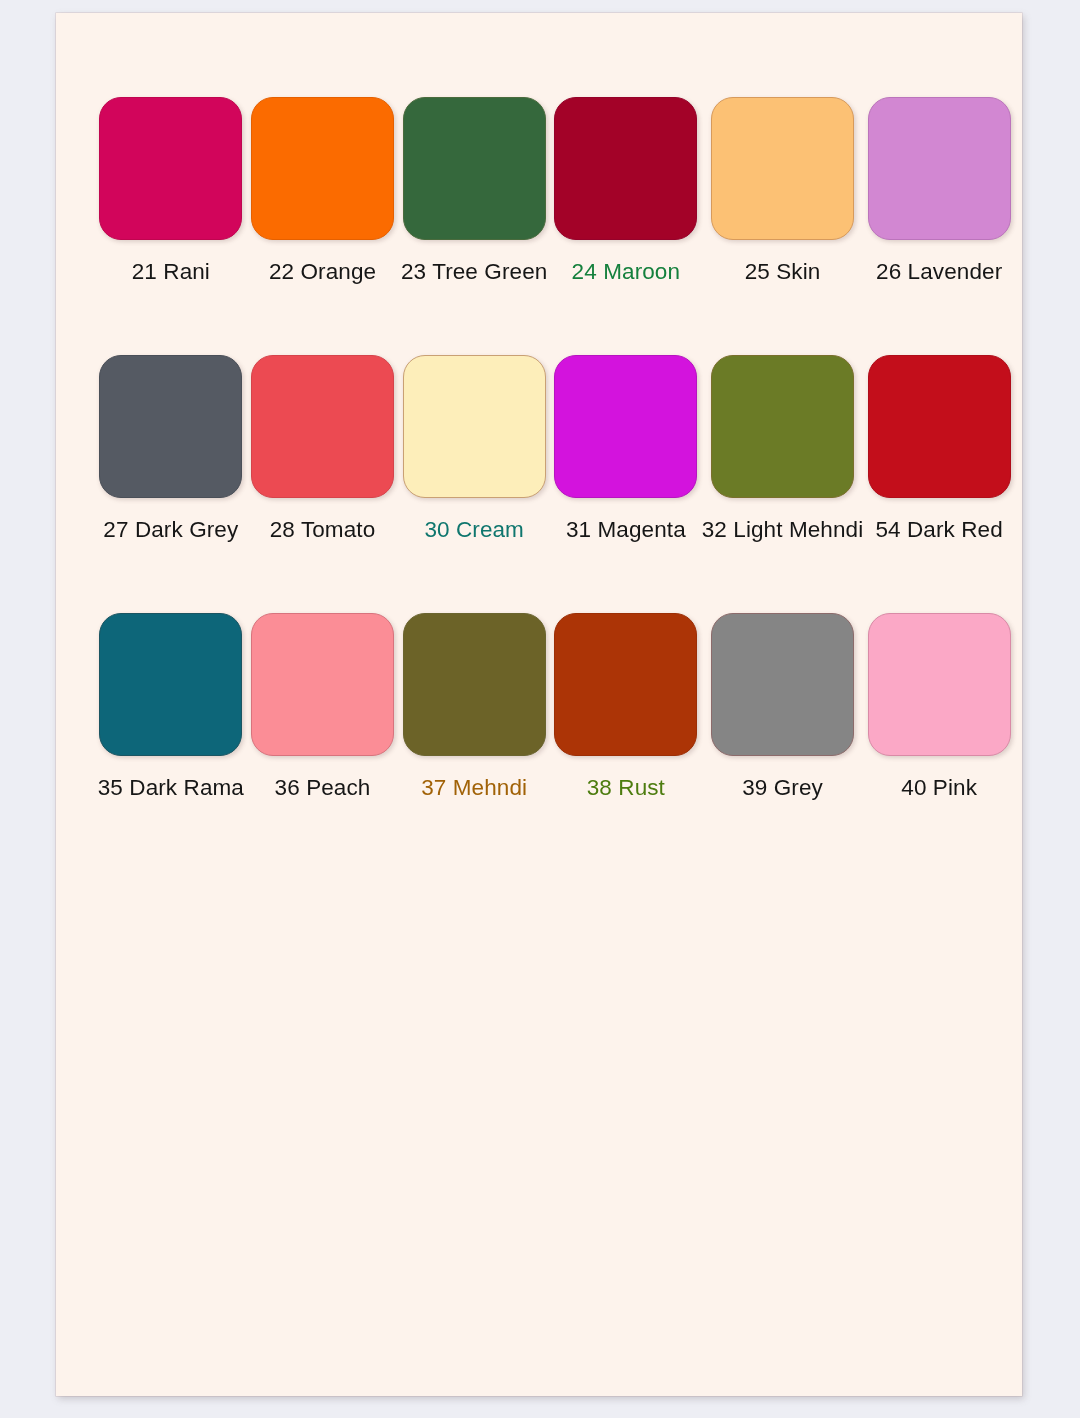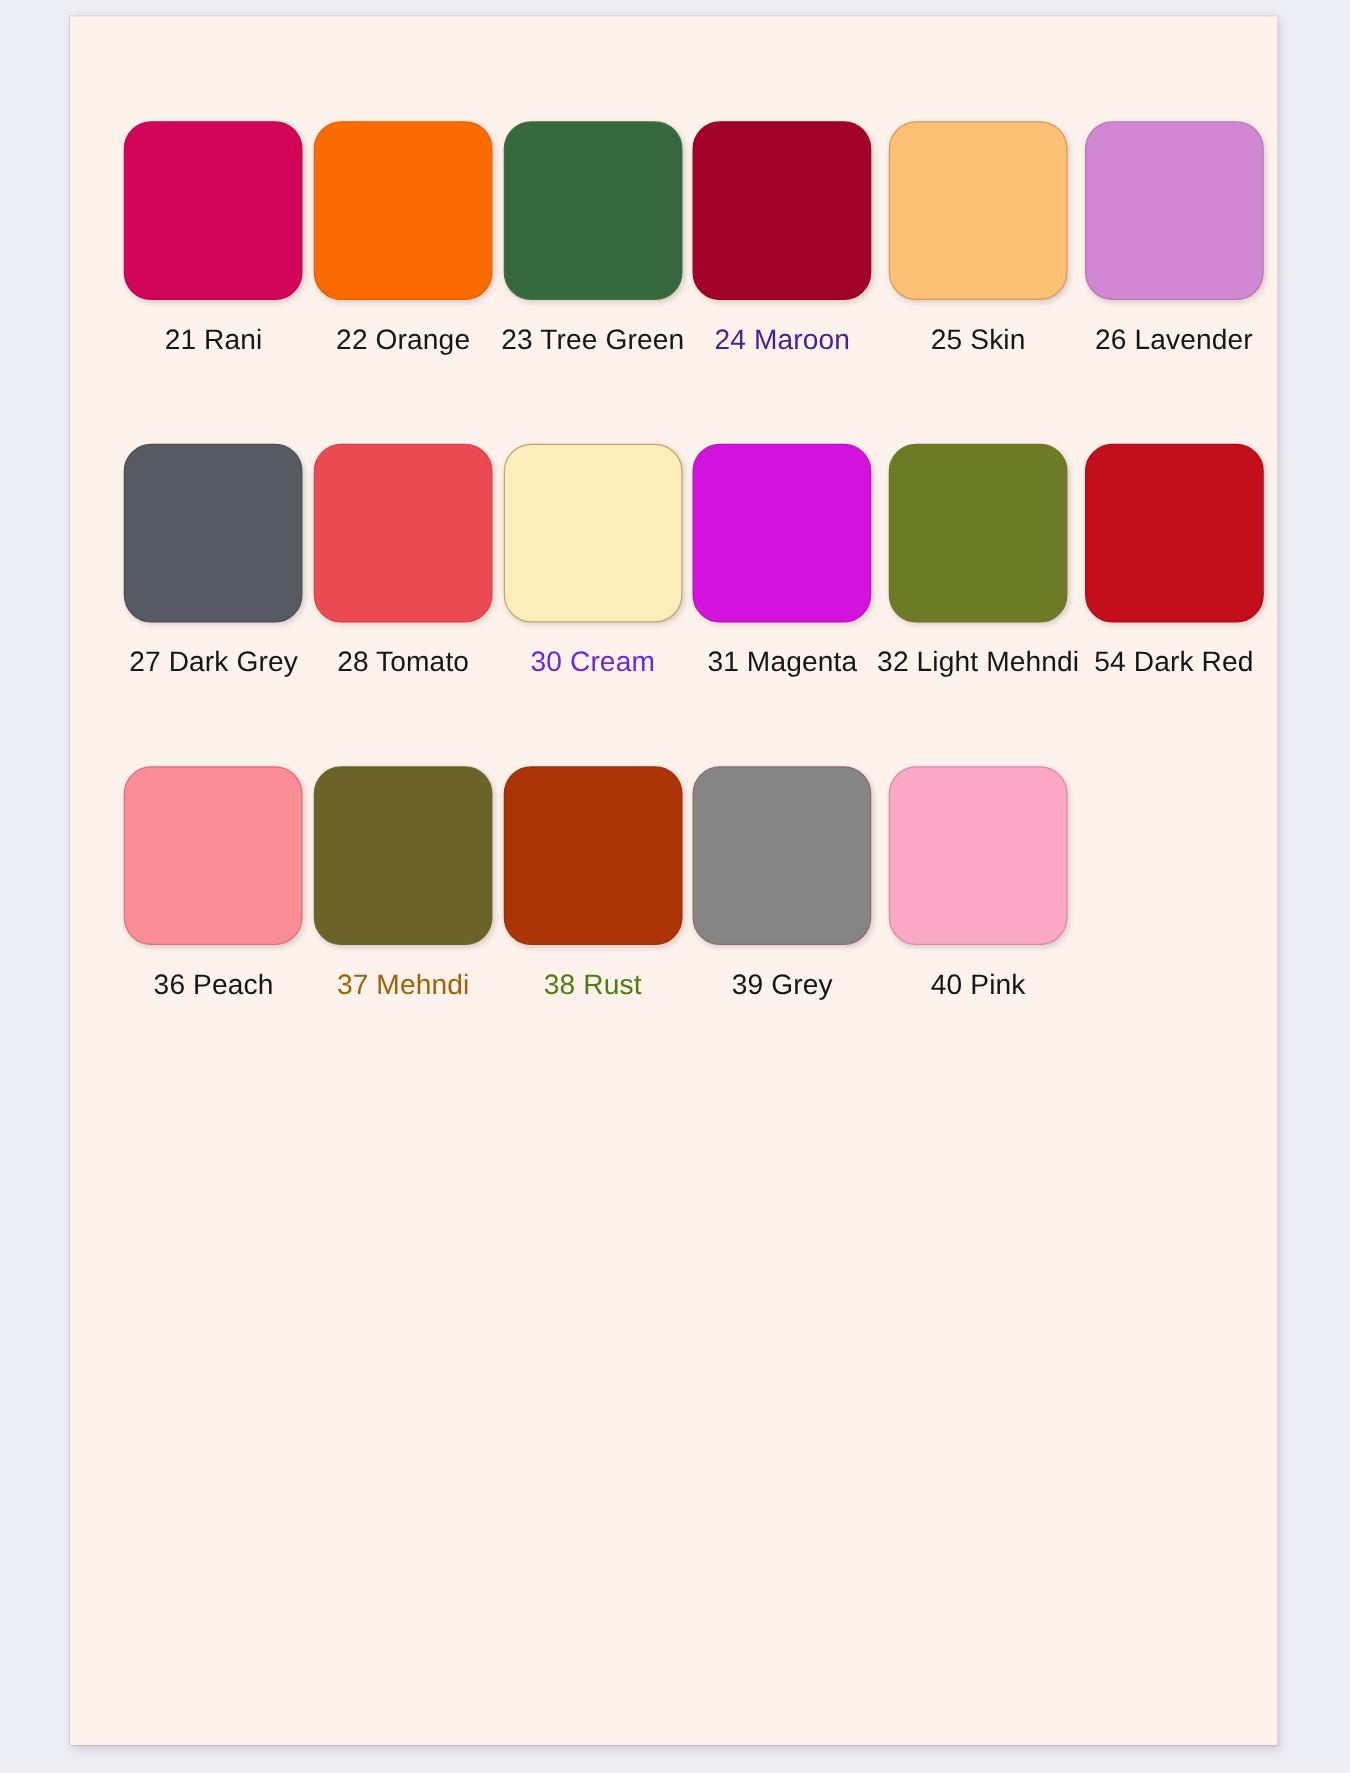--- a/index.html
+++ b/index.html
@@ -89,21 +89,21 @@
         <div class="swatch-label" style="color: rgb(22, 22, 22);">22 Orange</div>
       </div>
 
       <div class="swatch-cell">
         <div class="swatch-chip" style="background: rgb(53, 104, 60); border: 1.5px solid rgb(74, 107, 61);"></div>
         <div class="swatch-label" style="color: rgb(22, 22, 22);">23 Tree Green</div>
       </div>
 
       <div class="swatch-cell">
         <div class="swatch-chip" style="background: rgb(163, 2, 40); border: 1.5px solid rgb(149, 2, 42);"></div>
-        <div class="swatch-label" style="color: #4c1d95;">24 Maroon</div>
+        <div class="swatch-label" style="color: #15803d;">24 Maroon</div>
       </div>
 
       <div class="swatch-cell">
         <div class="swatch-chip" style="background: rgb(252, 193, 116); border: 1.5px solid rgb(215, 154, 91);"></div>
         <div class="swatch-label" style="color: rgb(22, 22, 22);">25 Skin</div>
       </div>
 
       <div class="swatch-cell">
         <div class="swatch-chip" style="background: rgb(210, 135, 210); border: 1.5px solid rgb(187, 116, 187);"></div>
         <div class="swatch-label" style="color: rgb(22, 22, 22);">26 Lavender</div>
@@ -115,39 +115,43 @@
       </div>
 
       <div class="swatch-cell">
         <div class="swatch-chip" style="background: rgb(236, 74, 82); border: 1.5px solid rgb(214, 67, 75);"></div>
         <div class="swatch-label" style="color: rgb(22, 22, 22);">28 Tomato</div>
       </div>
 
 
       <div class="swatch-cell">
         <div class="swatch-chip" style="background: rgb(253, 238, 186); border: 1.5px solid rgb(201, 160, 116);"></div>
-        <div class="swatch-label" style="color: #6d28d9;">30 Cream</div>
+        <div class="swatch-label" style="color: #0f766e;">30 Cream</div>
       </div>
 
       <div class="swatch-cell">
         <div class="swatch-chip" style="background: rgb(211, 19, 221); border: 1.5px solid rgb(183, 19, 192);"></div>
         <div class="swatch-label" style="color: rgb(22, 22, 22);">31 Magenta</div>
       </div>
 
       <div class="swatch-cell">
         <div class="swatch-chip" style="background: rgb(107, 123, 38); border: 1.5px solid rgb(122, 111, 44);"></div>
         <div class="swatch-label" style="color: rgb(22, 22, 22);">32 Light Mehndi</div>
       </div>
 
 
       <div class="swatch-cell">
         <div class="swatch-chip" style="background: rgb(195, 14, 27); border: 1.5px solid rgb(176, 13, 25);"></div>
         <div class="swatch-label" style="color: rgb(22, 22, 22);">54 Dark Red</div>
       </div>
 
+      <div class="swatch-cell">
+        <div class="swatch-chip" style="background: rgb(13, 102, 121); border: 1.5px solid rgb(27, 85, 98);"></div>
+        <div class="swatch-label" style="color: rgb(22, 22, 22);">35 Dark Rama</div>
+      </div>
 
       <div class="swatch-cell">
         <div class="swatch-chip" style="background: rgb(251, 141, 150); border: 1.5px solid rgb(216, 115, 125);"></div>
         <div class="swatch-label" style="color: rgb(22, 22, 22);">36 Peach</div>
       </div>
 
       <div class="swatch-cell">
         <div class="swatch-chip" style="background: rgb(108, 99, 40); border: 1.5px solid rgb(107, 101, 48);"></div>
         <div class="swatch-label" style="color: #a16207; text-align: right;">37 Mehndi</div>
       </div>

